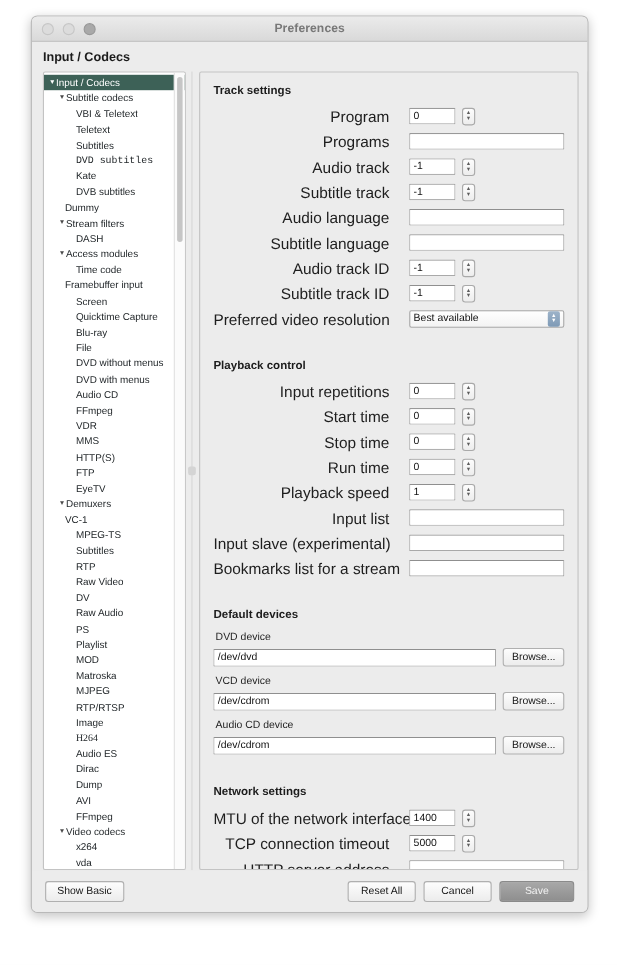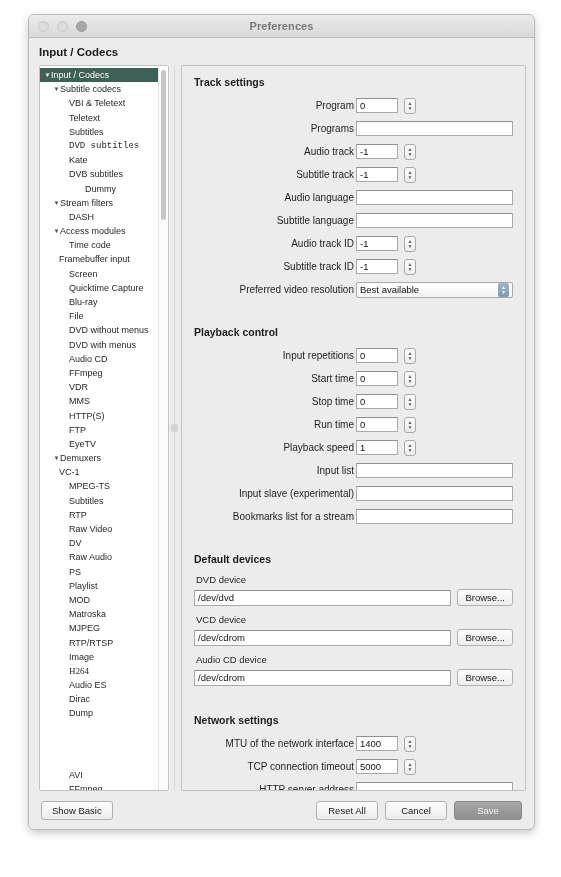--- a/index.html
+++ b/index.html
@@ -192,25 +192,25 @@
   .section + .section { margin-top: 28px; }
 
   
   .frow {
     display: flex;
     align-items: center;
     margin-bottom: 6px;
     height: 17px;
   }
   .flabel {
-    font-size: 10px;
+    font-size: 14px;
     color: #1e1e1e;
     text-align: right;
     flex: 0 0 auto;
-    padding-right: 2px;
+    padding-right: 18px;
     white-space: nowrap;
   }
   .label-col { width: 160px; }
   .spacer { flex: 1 1 auto; }
 
   
   .tf {
     height: 15px;
     box-sizing: border-box;
     background: #ffffff;
@@ -393,21 +393,21 @@
               <span class="tree-label">DVD subtitles</span>
             </div>
             <div class="tree-row" style="padding-left: 22px;">
               <span class="tw empty">▼</span>
               <span class="tree-label">Kate</span>
             </div>
             <div class="tree-row" style="padding-left: 22px;">
               <span class="tw empty">▼</span>
               <span class="tree-label">DVB subtitles</span>
             </div>
-            <div class="tree-row" style="padding-left: 38px;">
+            <div class="tree-row" style="padding-left: 12px;">
               <span class="tw empty">▼</span>
               <span class="tree-label">Dummy</span>
             </div>
             <div class="tree-row" style="padding-left: 13px;">
               <span class="tw">▼</span>
               <span class="tree-label">Stream filters</span>
             </div>
             <div class="tree-row" style="padding-left: 22px;">
               <span class="tw empty">▼</span>
               <span class="tree-label">DASH</span>
@@ -545,21 +545,21 @@
               <span class="tree-label">Audio ES</span>
             </div>
             <div class="tree-row" style="padding-left: 22px;">
               <span class="tw empty">▼</span>
               <span class="tree-label">Dirac</span>
             </div>
             <div class="tree-row" style="padding-left: 22px;">
               <span class="tw empty">▼</span>
               <span class="tree-label">Dump</span>
             </div>
-            <div class="tree-row" style="padding-left: 22px; margin-top: 47px;">
+            <div class="tree-row" style="padding-left: 22px;">
               <span class="tw empty">▼</span>
               <span class="tree-label">AVI</span>
             </div>
             <div class="tree-row" style="padding-left: 22px;">
               <span class="tw empty">▼</span>
               <span class="tree-label">FFmpeg</span>
             </div>
             <div class="tree-row" style="padding-left: 13px;">
               <span class="tw">▼</span>
               <span class="tree-label">Video codecs</span>

